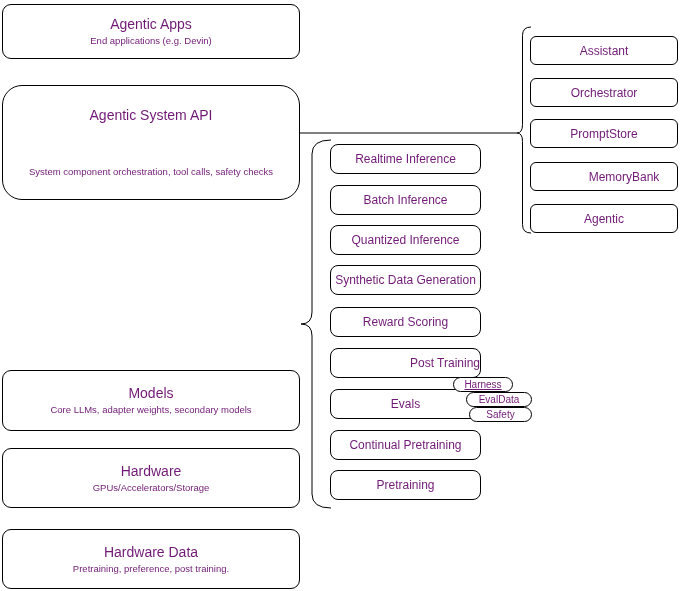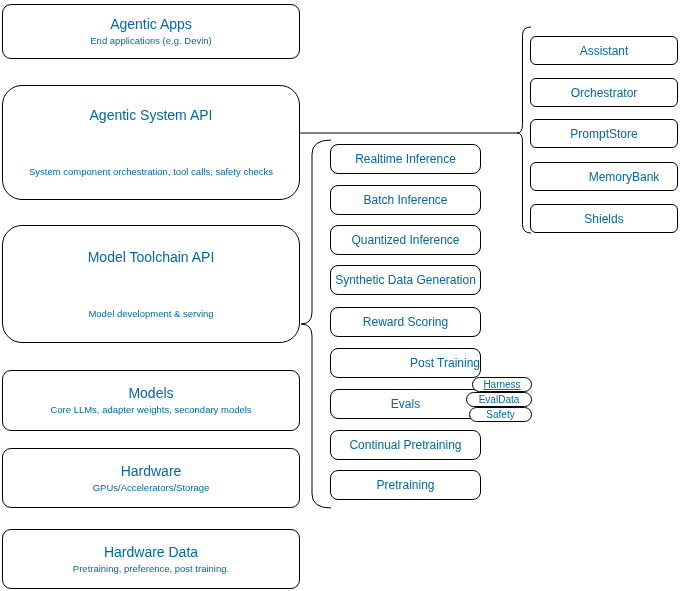--- a/index.html
+++ b/index.html
@@ -1,21 +1,21 @@
 <!DOCTYPE html>
 <html><head>
 <meta charset="utf-8">
 <style>
   html,body{margin:0;padding:0;background:#ffffff;}
   .canvas{
     position:relative;
     width:682px;height:591px;
     background:#ffffff;
     font-family:"Liberation Sans", sans-serif;
-    color:#0369a1;
+    color:#701a75;
     overflow:hidden;
   }
   .layer{position:absolute;left:0;top:0;width:682px;height:591px;}
   .node{
     position:absolute;
     box-sizing:border-box;
     border:1px solid #000;
     background:#fff;
     display:flex;
     flex-direction:column;
@@ -62,24 +62,20 @@
   </svg>
 
   <div class="node stack-node" style="top:4px;height:55px;">
     <div class="title">Agentic Apps</div>
     <div class="subtitle">End applications (e.g. Devin)</div>
   </div>
   <div class="node stack-node big" style="top:85px;height:115px;">
     <div class="title">Agentic System API</div>
     <div class="subtitle">System component orchestration, tool calls, safety checks</div>
   </div>
-  <div class="node stack-node big" style="top:225px;height:118px;">
-    <div class="title">Model Toolchain API</div>
-    <div class="subtitle">Model development &amp; serving</div>
-  </div>
   <div class="node stack-node" style="top:370px;height:61px;">
     <div class="title">Models</div>
     <div class="subtitle">Core LLMs, adapter weights, secondary models</div>
   </div>
   <div class="node stack-node" style="top:448px;height:60px;">
     <div class="title">Hardware</div>
     <div class="subtitle">GPUs/Accelerators/Storage</div>
   </div>
   <div class="node stack-node" style="top:529px;height:60px;">
     <div class="title">Hardware Data</div>
@@ -107,21 +103,21 @@
   <div class="node mid-node" style="top:389px;">
     <span>Evals</span>
   </div>
   <div class="node mid-node" style="top:430px;">
     <span>Continual Pretraining</span>
   </div>
   <div class="node mid-node" style="top:470px;">
     <span>Pretraining</span>
   </div>
 
-  <div class="pill" style="left:472px;top:377px;width:60px;text-decoration:underline;">
+  <div class="pill" style="left:453px;top:377px;width:60px;text-decoration:underline;">
     <span>Harness</span>
   </div>
   <div class="pill" style="left:466px;top:392px;width:66px;">
     <span>EvalData</span>
   </div>
   <div class="pill" style="left:469px;top:407px;width:63px;">
     <span>Safety</span>
   </div>
 
   <div class="node right-node" style="top:78px;">
@@ -130,16 +126,16 @@
   <div class="node right-node" style="top:36px;">
     <span>Assistant</span>
   </div>
   <div class="node right-node" style="top:119px;">
     <span>PromptStore</span>
   </div>
   <div class="node right-node" style="top:162px;padding-left:40px;">
     <span>MemoryBank</span>
   </div>
   <div class="node right-node" style="top:204px;">
-    <span>Shields</span>
+    <span>Agentic</span>
   </div>
 
 </div>
 
 </body></html>

